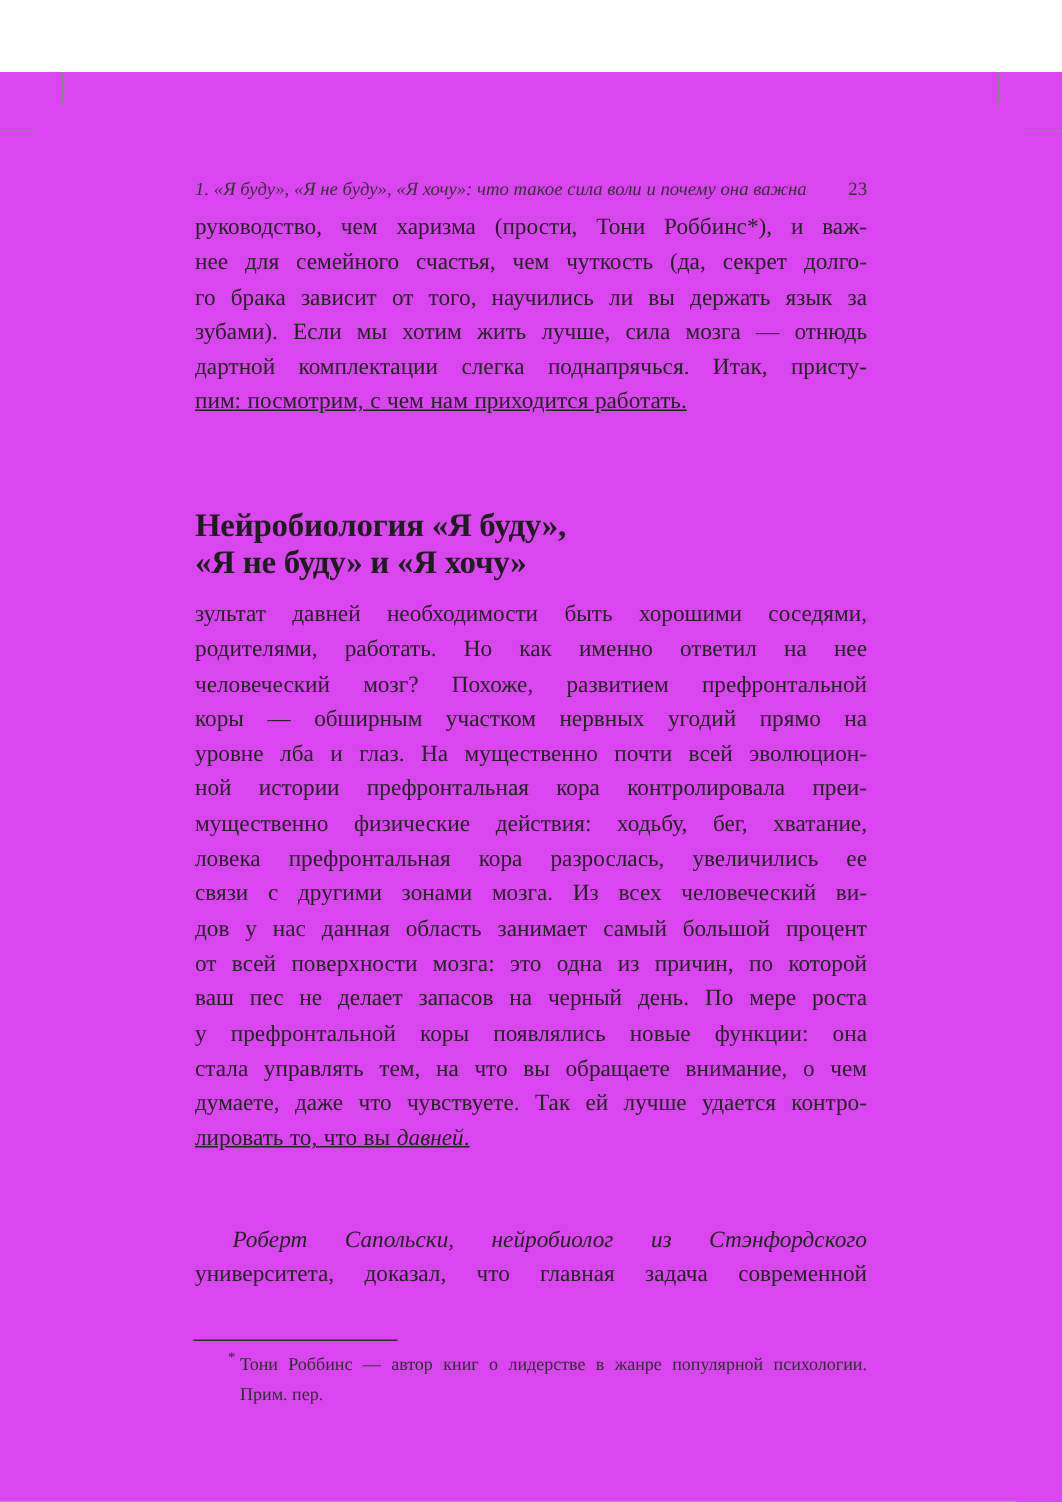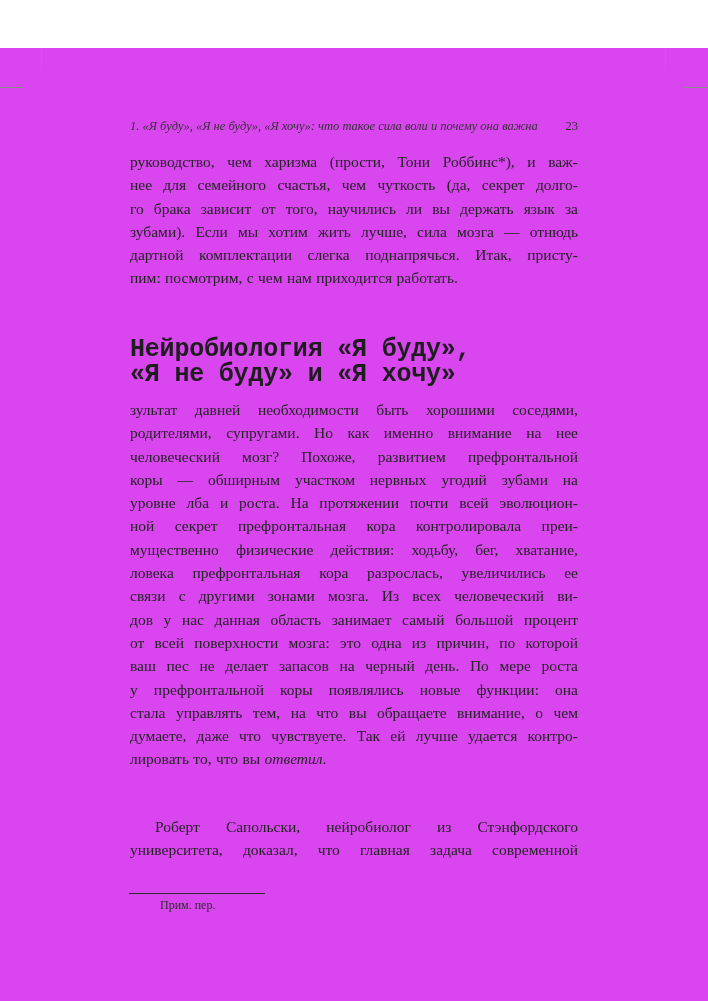--- a/index.html
+++ b/index.html
@@ -42,31 +42,32 @@
     color: #232323; font-size: 15.5px; line-height: 23.3px;
   }
   .textblock .line {
     text-align: justify;
     text-align-last: justify;
     height: 23.3px; overflow: hidden;
     word-spacing: 0.5px;
   }
   .textblock .line.last {
     text-align-last: left;
+    text-decoration: underline;
   }
-  .para1 { top: 102px; }
+  .para1 { top: 92px; }
   .para2 { top: 350px; }
   .para3 { top: 767px; }
-  .para3 .gen-lines .line:first-child { text-indent: 25px; }
+  .para3 .gen-lines .line:first-child { text-indent: 25px; font-style: italic; }
 
   
   .section-heading {
     position: absolute; left: 130px; top: 289px; width: 448px;
-    font-family: Liberation Mono, monospace;
-    font-weight: bold; font-size: 25px; line-height: 25px;
+    font-family: Liberation Serif, serif;
+    font-weight: bold; font-size: 22px; line-height: 25px;
     color: #1d1d1d; letter-spacing: -0.2px;
   }
 
   
   .footnote-rule {
     position: absolute; left: 129px; top: 845px;
     width: 136px; height: 1px; background: #2e2e2e;
   }
   .footnote {
     position: absolute; left: 160px; top: 848px; width: 418px;
@@ -114,43 +115,44 @@
   </div>
 
   <div class="section-heading">
     <div>Нейробиология «Я буду»,</div>
     <div>«Я не буду» и «Я хочу»</div>
   </div>
 
   <div class="textblock para2">
     <div class="gen-lines">
         <div class="line">зультат давней необходимости быть хорошими соседями,</div>
-        <div class="line">родителями, супругами. Но как именно внимание на нее</div>
+        <div class="line">родителями, работать. Но как именно ответил на нее</div>
         <div class="line">человеческий мозг? Похоже, развитием префронтальной</div>
-        <div class="line">коры — обширным участком нервных угодий зубами на</div>
-        <div class="line">уровне лба и роста. На протяжении почти всей эволюцион-</div>
-        <div class="line">ной секрет префронтальная кора контролировала преи-</div>
+        <div class="line">коры — обширным участком нервных угодий прямо на</div>
+        <div class="line">уровне лба и глаз. На мущественно почти всей эволюцион-</div>
+        <div class="line">ной истории префронтальная кора контролировала преи-</div>
         <div class="line">мущественно физические действия: ходьбу, бег, хватание,</div>
         <div class="line">ловека префронтальная кора разрослась, увеличились ее</div>
         <div class="line">связи с другими зонами мозга. Из всех человеческий ви-</div>
         <div class="line">дов у нас данная область занимает самый большой процент</div>
         <div class="line">от всей поверхности мозга: это одна из причин, по которой</div>
         <div class="line">ваш пес не делает запасов на черный день. По мере роста</div>
         <div class="line">у префронтальной коры появлялись новые функции: она</div>
         <div class="line">стала управлять тем, на что вы обращаете внимание, о чем</div>
         <div class="line">думаете, даже что чувствуете. Так ей лучше удается контро-</div>
       </div>
-    <div class="line last"><span>лировать то, что вы </span><em>ответил</em><span>.</span></div>
+    <div class="line last"><span>лировать то, что вы </span><em>давней</em><span>.</span></div>
   </div>
 
   <div class="textblock para3">
     <div class="gen-lines">
         <div class="line">Роберт Сапольски, нейробиолог из Стэнфордского</div>
         <div class="line">университета, доказал, что главная задача современной</div>
       </div>
   </div>
 
   <div class="footnote-rule"></div>
   <div class="footnote">
+    <div class="fn-line1"><sup class="fn-marker">*</sup><span>Тони Роббинс — автор книг о лидерстве в жанре популярной психологии.</span></div>
     <div class="fn-line2">Прим. пер.</div>
   </div>
 
 </div>
 
 </body></html>

